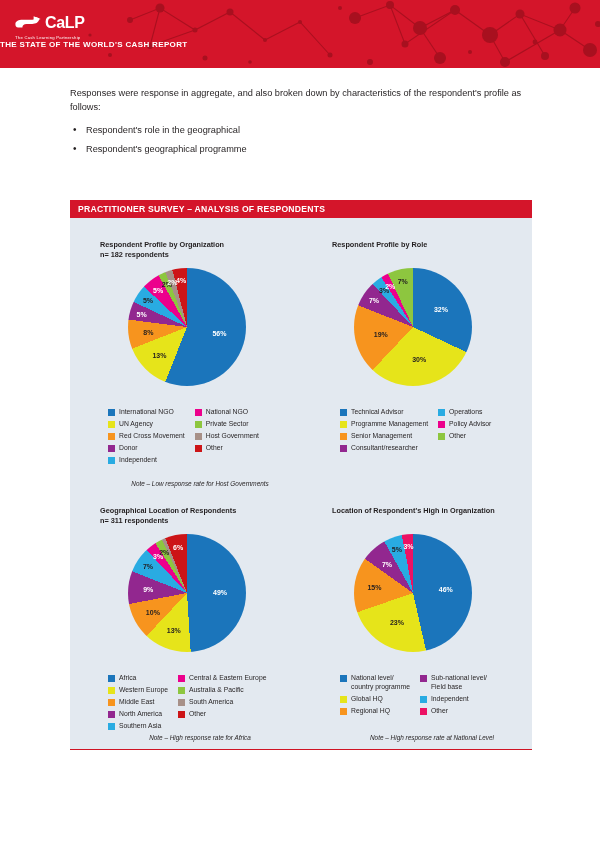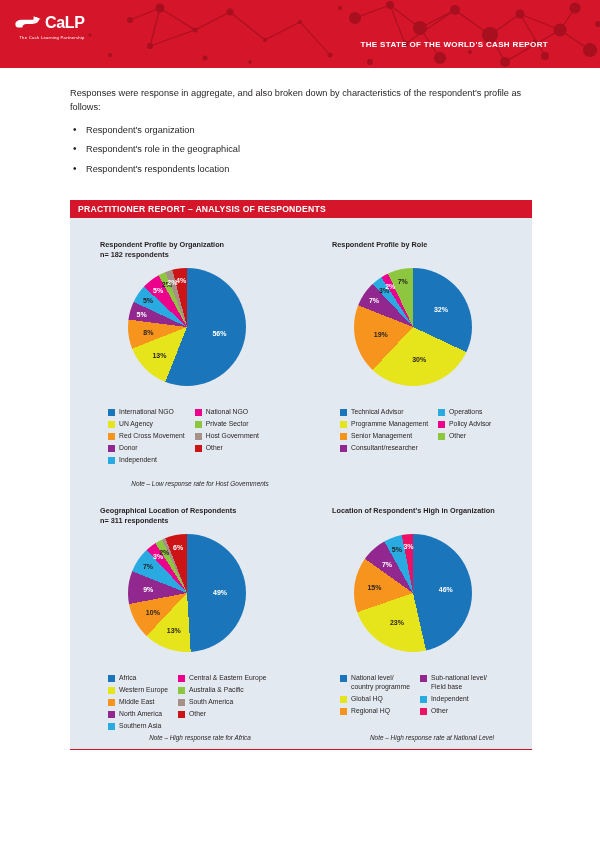--- a/index.html
+++ b/index.html
@@ -13,35 +13,35 @@
 
   
   .header {
     position: absolute; left: 0; top: 0; width: 600px; height: 68px;
     background: #d4152a;
     overflow: hidden;
   }
   .header-bg { position: absolute; inset: 0; }
   .logo-wrap {
     position: absolute; left: 14px; top: 14px;
-    display: flex; flex-direction: column; align-items: flex-end;
+    display: flex; flex-direction: column; align-items: flex-start;
   }
   .logo-row { display: flex; align-items: center; gap: 3px; }
   .logo-mark { width: 28px; height: 17px; }
   .logo-text {
     color: #ffffff; font-size: 16px; font-weight: bold;
     letter-spacing: -0.3px; line-height: 1;
   }
   .logo-tag {
     color: #ffffff; font-size: 4.2px; letter-spacing: 0.25px;
     margin-top: 4px; margin-left: 1px; white-space: nowrap;
   }
   .header-title {
     position: absolute; left: 0; top: 40px; width: 548px;
-    text-align: right; color: #ffffff;
+    text-align: left; color: #ffffff;
     font-size: 8px; font-weight: bold; letter-spacing: 0.35px;
   }
 
   
   .intro {
     position: absolute; left: 70px; top: 86px; width: 465px;
     font-size: 9.2px; color: #231f20; line-height: 1.55;
   }
   .bullets { margin-top: 9px; }
   .bullet {
@@ -167,29 +167,28 @@
       </div>
       <span class="logo-tag">The Cash Learning Partnership</span>
     </div>
 
     <div class="header-title">THE STATE OF THE WORLD'S CASH REPORT</div>
   </div>
 
   <div class="intro">
     <div>Responses were response in aggregate, and also broken down by characteristics of the respondent's profile as follows:</div>
     <div class="bullets">
-      <div class="bullet">Respondent's organization</div>
       <div class="bullet">Respondent's role in the geographical</div>
-      <div class="bullet">Respondent's respondents location</div>
+      <div class="bullet">Respondent's geographical programme</div>
     </div>
   </div>
 
   <div class="panel">
     <div class="panel-title-bar">
-      <span class="panel-title">PRACTITIONER REPORT – ANALYSIS OF RESPONDENTS</span>
+      <span class="panel-title">PRACTITIONER SURVEY – ANALYSIS OF RESPONDENTS</span>
     </div>
     <div class="charts-grid" id="charts-grid">
         <div class="chart-cell" style="left: 30px; top: 22px; width: 200px;">
           <div class="chart-title">Respondent Profile by Organization
 n= 182 respondents</div>
           <div class="pie-wrap" style="position: absolute; left: 28px; top: 28px; width: 118px; height: 118px;">
             <div class="pie" style="width: 118px; height: 118px; background: conic-gradient(rgb(27, 117, 187) 0deg, rgb(27, 117, 187) 201.6deg, rgb(230, 228, 26) 201.6deg, rgb(230, 228, 26) 248.4deg, rgb(247, 148, 30) 248.4deg, rgb(247, 148, 30) 277.2deg, rgb(146, 39, 143) 277.2deg, rgb(146, 39, 143) 295.2deg, rgb(41, 171, 226) 295.2deg, rgb(41, 171, 226) 313.2deg, rgb(236, 0, 140) 313.2deg, rgb(236, 0, 140) 331.2deg, rgb(141, 198, 63) 331.2deg, rgb(141, 198, 63) 338.4deg, rgb(167, 144, 136) 338.4deg, rgb(167, 144, 136) 345.6deg, rgb(204, 20, 23) 345.6deg, rgb(204, 20, 23) 360deg);"></div>
             <span class="pie-label" style="left: 91.4548px; top: 65.1911px; color: rgb(255, 255, 255);">56%</span>
             <span class="pie-label" style="left: 31.4653px; top: 86.5347px; color: rgb(35, 31, 32);">13%</span>
             <span class="pie-label" style="left: 20.3671px; top: 63.8805px; color: rgb(35, 31, 32);">8%</span>

